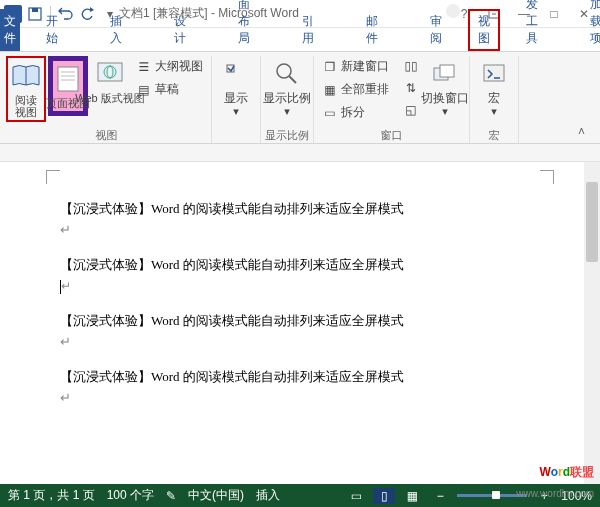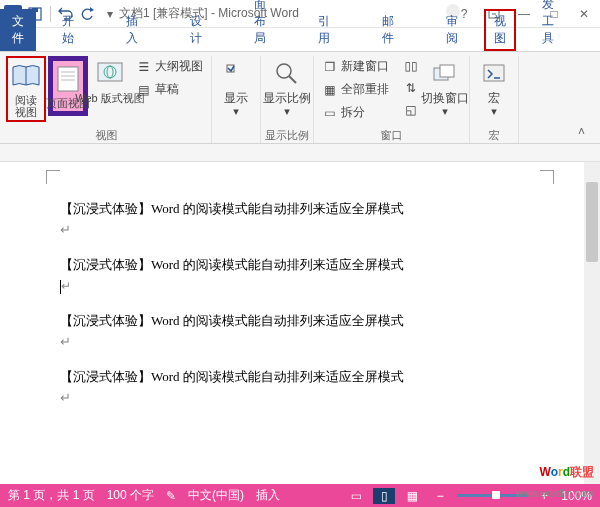--- a/index.html
+++ b/index.html
@@ -7,21 +7,21 @@
 .titlebar{height:28px;background:#fff;display:flex;align-items:center;padding:0 4px;border-bottom:1px solid #e5e5e5}
 .qat{display:flex;align-items:center;gap:4px}
 .qat-icon{width:18px;height:18px;display:flex;align-items:center;justify-content:center;color:#2b579a}
 .word-logo{width:18px;height:18px;background:#2b579a;color:#fff;display:flex;align-items:center;justify-content:center;font-size:11px;font-weight:bold;border-radius:2px}
 .qat-sep{width:1px;height:16px;background:#ccc;margin:0 2px}
 .title-text{flex:1;color:#666;font-size:12px}
 .title-right{display:flex;align-items:center;gap:6px}
 .win-btn{width:24px;height:20px;display:flex;align-items:center;justify-content:center;color:#666}
 .tabs{height:24px;background:#fff;display:flex;align-items:flex-end;border-bottom:1px solid #d4d4d4}
 .tab{padding:4px 26px;color:#2b579a;cursor:pointer;font-size:12px;position:relative}
-.tab-file{background:#2b579a;color:#fff;padding:4px 12px}
+.tab-file{background:#2b579a;color:#fff;padding:4px 4px}
 .tab-active{border:2px solid #c00;padding:2px 8px}
 .tab-user{margin-left:auto;display:flex;align-items:center;padding-right:6px}
 .avatar{width:20px;height:20px;background:#ddd;border:1px solid #999}
 .ribbon{height:92px;background:#f5f5f5;border-bottom:1px solid #d4d4d4;display:flex;padding:4px 2px 0 2px;position:relative}
 .ribbon-group{display:flex;flex-direction:column;align-items:center;padding:0 4px;border-right:1px solid #e0e0e0;position:relative}
 .ribbon-group:last-child{border-right:none}
 .group-content{flex:1;display:flex;align-items:flex-start;gap:2px}
 .group-label{height:16px;font-size:11px;color:#666;display:flex;align-items:center;justify-content:center;width:100%}
 .big-btn{width:40px;display:flex;flex-direction:column;align-items:center;padding:2px;gap:2px;cursor:pointer}
 .big-btn.red-box{border:2px solid #c00}
@@ -35,21 +35,21 @@
 .ruler{height:18px;background:#f5f5f5;border-bottom:1px solid #e0e0e0}
 .doc-area{height:322px;background:#fff;overflow:hidden;position:relative;padding:8px 18px 0 46px}
 .scrollbar-v{position:absolute;right:0;top:0;width:16px;height:100%;background:#f0f0f0}
 .scroll-thumb{width:12px;height:80px;background:#c8c8c8;margin:20px auto 0;border-radius:2px}
 .page-corner{display:flex;gap:480px;margin-bottom:16px}
 .corner{width:14px;height:14px;border-left:1px solid #999;border-top:1px solid #999}
 .corner.r{border-left:none;border-right:1px solid #999}
 .doc-line{font-family:"SimSun";font-size:13px;color:#000;margin:4px 0 4px 14px}
 .para-mark{font-family:"SimSun";font-size:13px;color:#888;margin:2px 0 18px 14px}
 .cursor{display:inline-block;width:1px;height:14px;background:#000;vertical-align:middle}
-.statusbar{position:absolute;bottom:0;left:0;right:0;height:23px;background:#ec4899;color:#fff;display:flex;align-items:center;padding:0 8px;font-size:11px;gap:12px}
+.statusbar{position:absolute;bottom:0;left:0;right:0;height:23px;background:#14532d;color:#fff;display:flex;align-items:center;padding:0 8px;font-size:11px;gap:12px}
 .status-item{display:flex;align-items:center;gap:4px;cursor:pointer}
 .status-right{margin-left:auto;display:flex;align-items:center;gap:6px}
 .view-btn{width:22px;height:16px;display:flex;align-items:center;justify-content:center;cursor:pointer}
 .zoom-slider{width:70px;height:3px;background:#5a7fb5;position:relative}
 .zoom-slider::after{content:"";position:absolute;left:50%;top:-3px;width:8px;height:8px;background:#fff;border-radius:1px}
 .watermark{position:absolute;right:6px;bottom:26px;font-size:16px;font-weight:bold}
 .wm1{color:#c00}.wm2{color:#06c}.wm3{color:#f90}.wm4{color:#090}
 .watermark2{position:absolute;right:6px;bottom:8px;font-size:10px;color:#888;z-index:3}
 .bubble{position:absolute;width:14px;height:14px;border-radius:50%;background:rgba(200,200,200,0.3)}
 </style>

